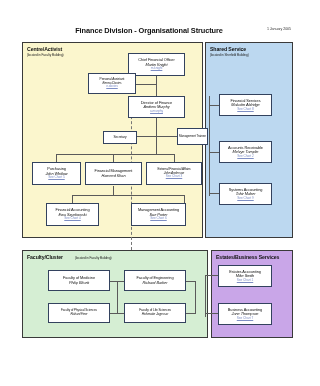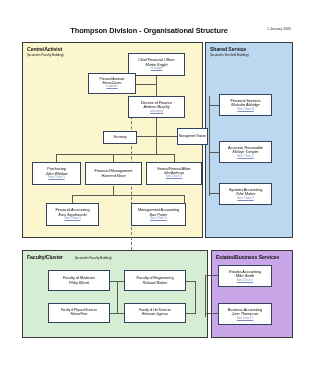--- a/index.html
+++ b/index.html
@@ -146,21 +146,21 @@
     width: 0;
     border-left: 1px dashed #777;
   }
 </style>
 </head>
 <body>
 
 <div id="page">
 
   <div class="title-row">
-    <div class="doc-title">Thompson Division - Organisational Structure</div>
+    <div class="doc-title">Finance Division - Organisational Structure</div>
     <div class="doc-date">1 January 2005</div>
   </div>
 
   <div class="panel panel-centre">
     <div class="panel-title">Centre/Activist</div>
     <div class="panel-sub">(located in Faculty Building)</div>
   </div>
 
   <div class="panel panel-shared">
     <div class="panel-title">Shared Service</div>

